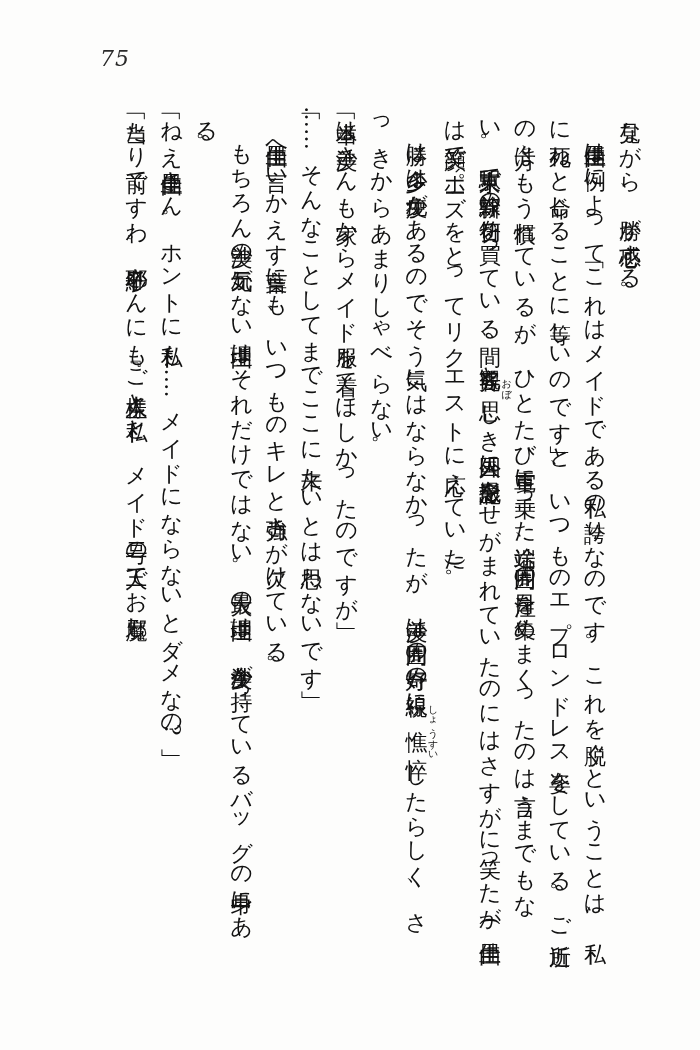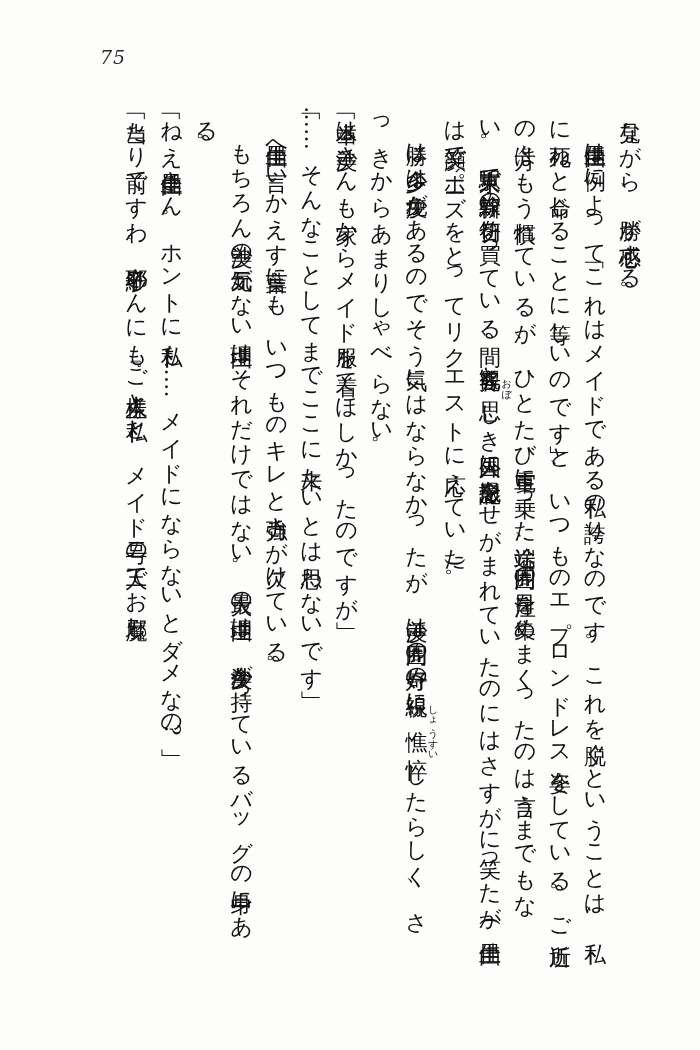--- a/index.html
+++ b/index.html
@@ -12,21 +12,21 @@
     width: 700px;
     height: 1050px;
     background: #fdfdfc;
     overflow: hidden;
     font-family: "DejaVu Serif", "Liberation Serif", serif;
   }
   .page-number {
     position: absolute;
     top: 46px;
     left: 100px;
-    font-size: 19px;
+    font-size: 22px;
     font-style: italic;
     color: #2a2a2a;
     letter-spacing: 1px;
   }
   .page-text {
     position: absolute;
     top: 106px;
     right: 52px;
     height: 840px;
     width: 565px;

